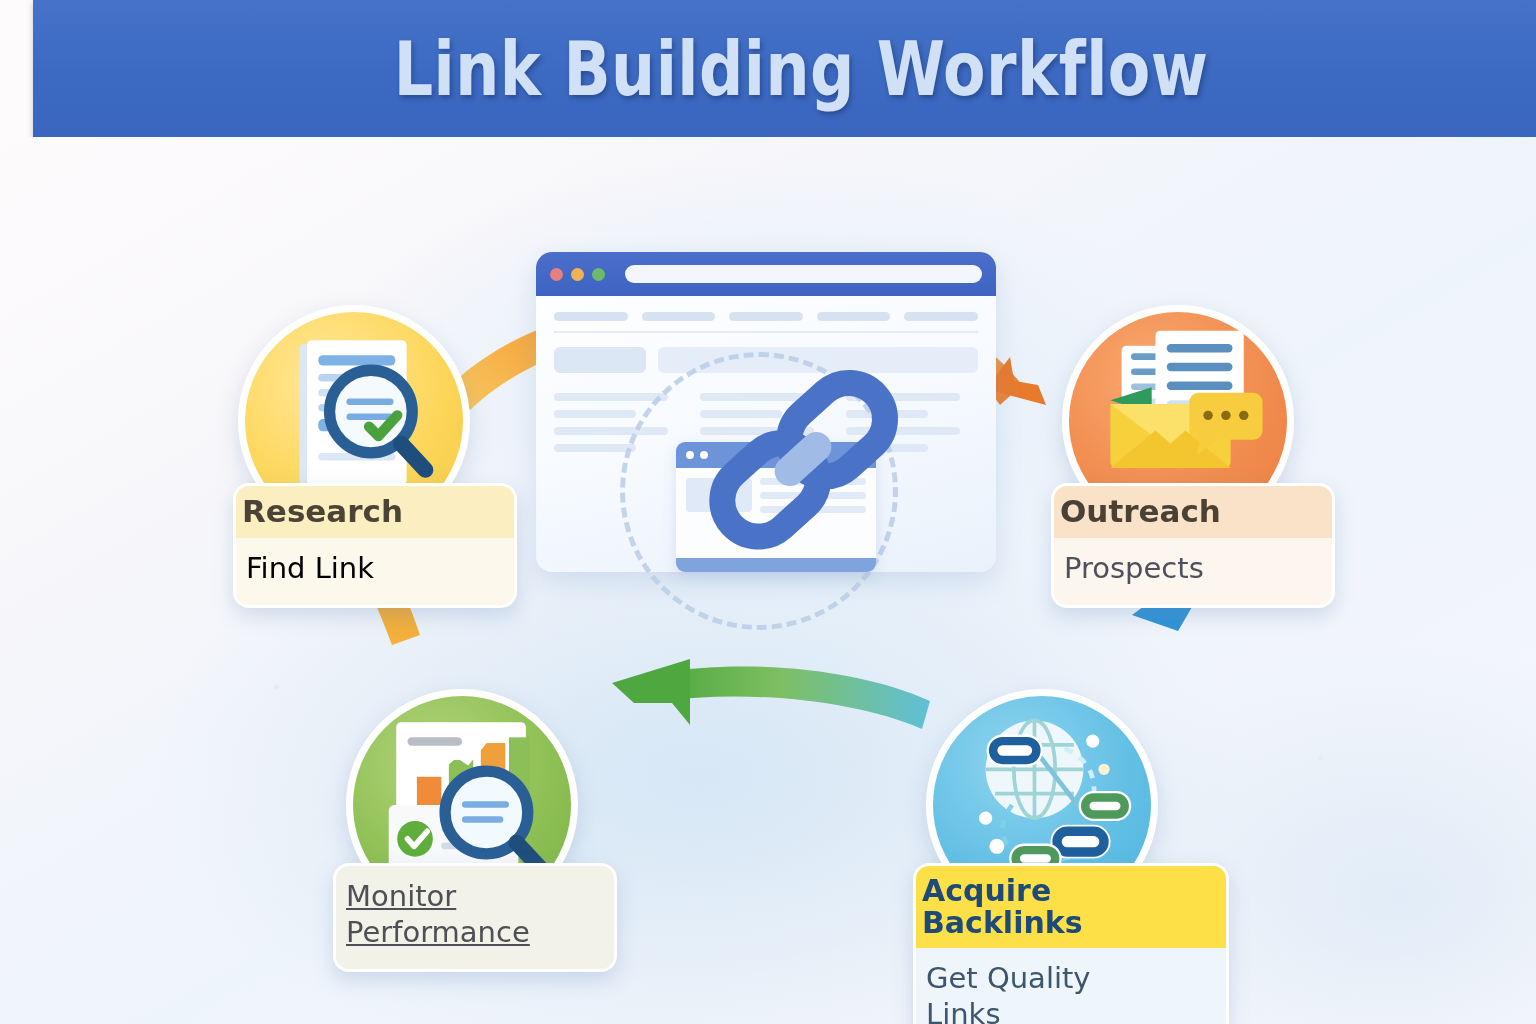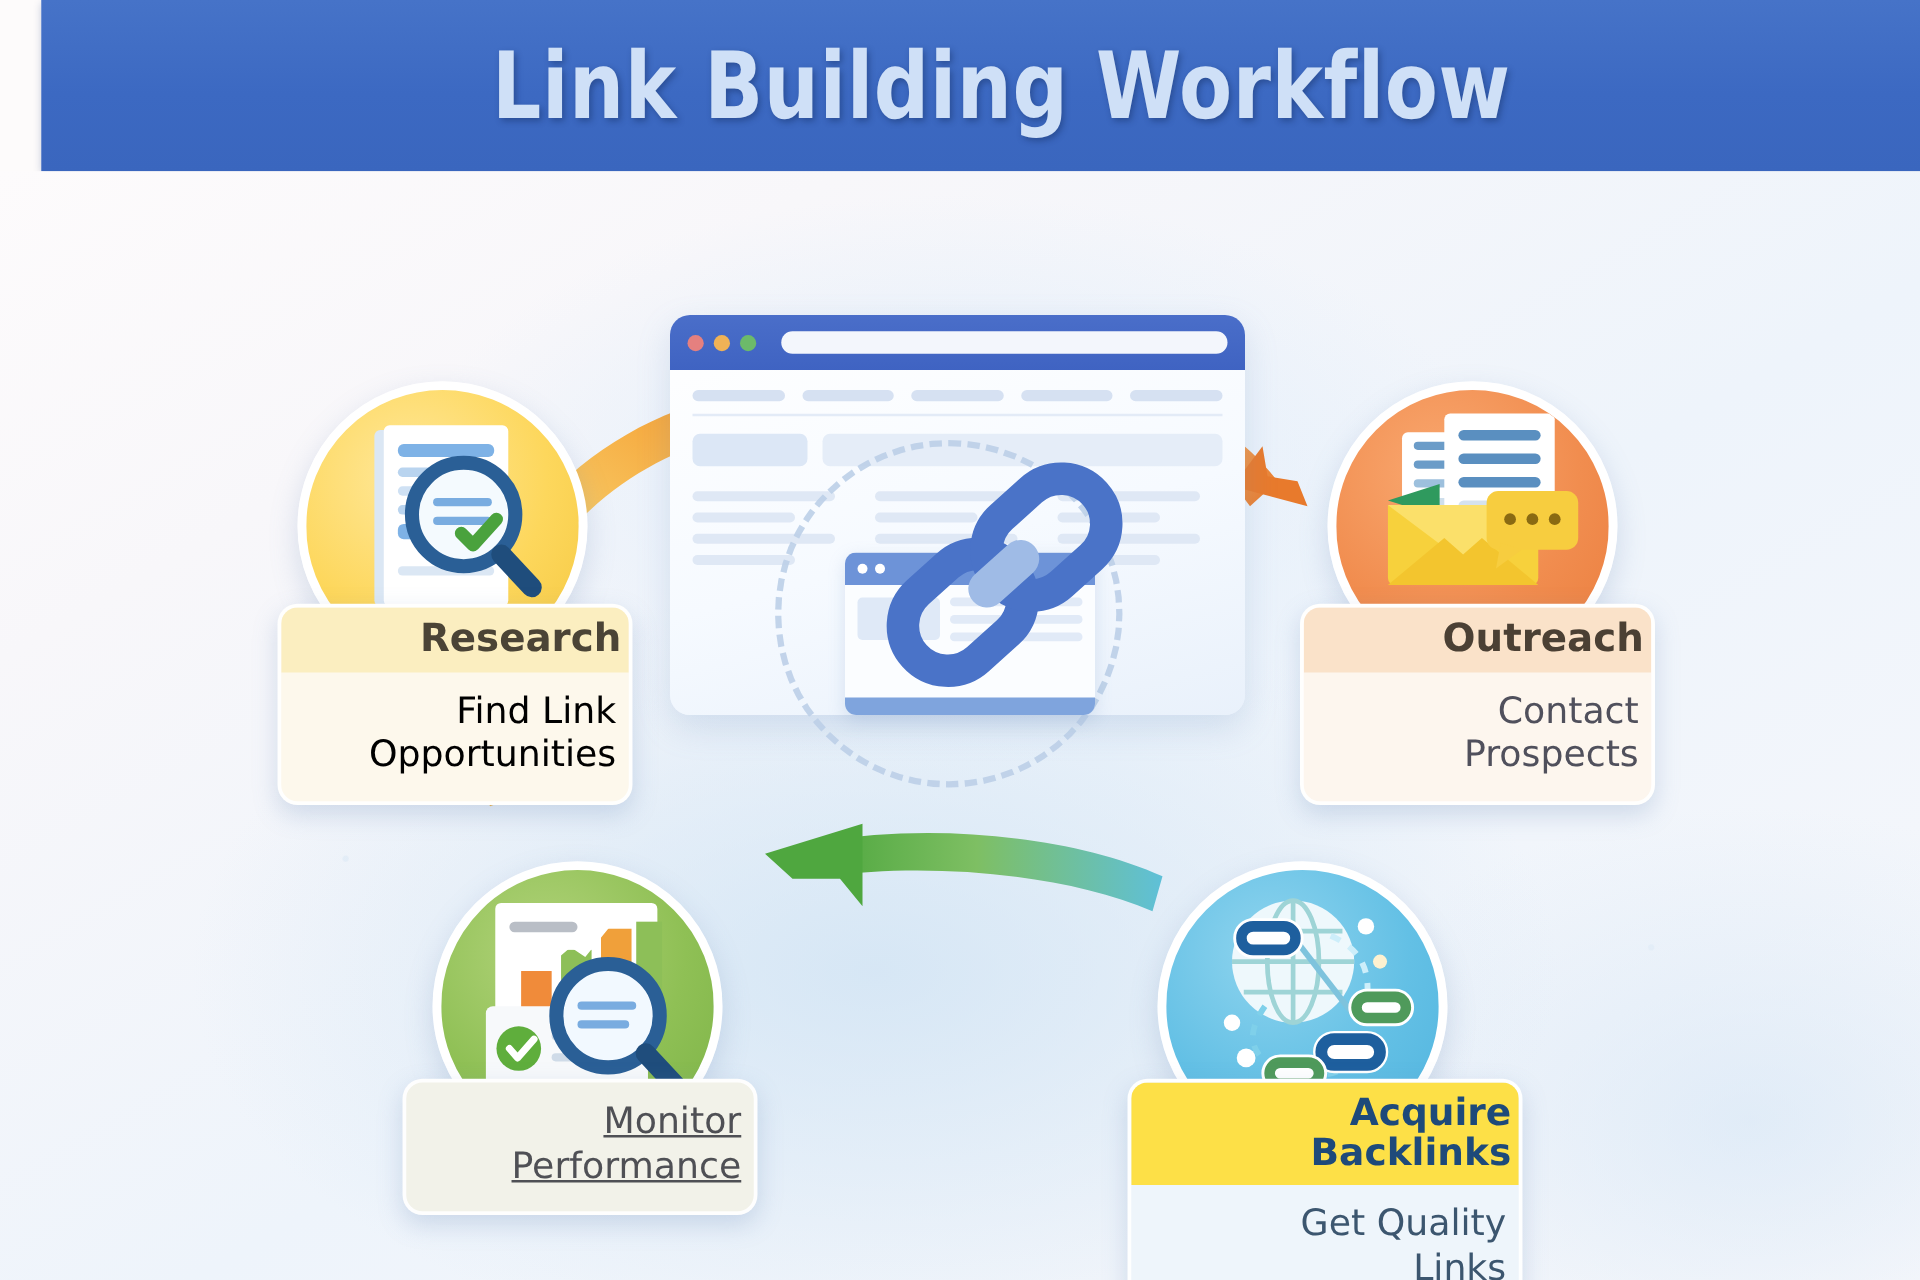--- a/index.html
+++ b/index.html
@@ -93,21 +93,22 @@
   .circle{
     position:absolute;width:232px;height:232px;border-radius:50%;
     border:7px solid #fff;box-sizing:border-box;
     box-shadow:0 9px 22px rgba(110,140,185,.25);
     overflow:hidden;
   }
   .card{
     position:absolute;width:278px;border-radius:16px;overflow:hidden;
     box-shadow:0 8px 20px rgba(110,140,185,.26);
     border:3px solid rgba(255,255,255,.92);
-    text-align:right;
+    text-align:left;
+    margin-left:11px;
   }
   .card .ttl{
     font-size:31px;font-weight:700;padding:9px 6px 10px;line-height:1.05;
     font-family:"DejaVu Sans","Liberation Sans",sans-serif;
   }
   .card .sub{
     font-size:29px;line-height:1.23;padding:13px 10px 19px;
     font-family:"DejaVu Sans","Liberation Sans",sans-serif;
   }
 
@@ -301,21 +302,20 @@
           <rect x="108" y="92" width="50" height="7" rx="3.5" fill="#79ace0"></rect>
           <rect x="108" y="108" width="50" height="7" rx="3.5" fill="#79ace0"></rect>
           <path d="M132 122 l10 10 l20 -22" fill="none" stroke="#4aa23d" stroke-width="11" stroke-linecap="round" stroke-linejoin="round"></path>
           <line x1="166" y1="140" x2="192" y2="168" stroke="#1f4d7c" stroke-width="17" stroke-linecap="round"></line>
         </svg>
       </div>
       <div class="card">
         <div class="ttl">Research</div>
         <div class="sub">
           <div>Find Link</div>
-          <div>Opportunities</div>
         </div>
       </div>
     </div>
 
     <div class="node" id="n-outreach">
       <div class="circle">
         <svg viewBox="0 0 232 232" width="218" height="218">
           <rect x="56" y="36" width="76" height="104" rx="5" fill="#ffffff"></rect>
           <rect x="66" y="44" width="54" height="7" rx="3.5" fill="#6b9cc8"></rect>
           <rect x="66" y="60" width="54" height="7" rx="3.5" fill="#6b9cc8"></rect>
@@ -333,21 +333,20 @@
           <rect x="128" y="86" width="78" height="50" rx="10" fill="#f7cd3f"></rect>
           <path d="M140 130 l-4 22 l22 -16 Z" fill="#f7cd3f"></path>
           <circle cx="148" cy="110" r="5" fill="#8a6a12"></circle>
             <circle cx="167" cy="110" r="5" fill="#8a6a12"></circle>
             <circle cx="186" cy="110" r="5" fill="#8a6a12"></circle>
         </svg>
       </div>
       <div class="card">
         <div class="ttl">Outreach</div>
         <div class="sub">
-          <div>Contact</div>
           <div>Prospects</div>
         </div>
       </div>
     </div>
 
     <div class="node" id="n-track">
       <div class="circle">
         <svg viewBox="0 0 232 232" width="218" height="218">
           <rect x="46" y="28" width="138" height="108" rx="5" fill="#ffffff"></rect>
           <rect x="58" y="44" width="58" height="9" rx="4.5" fill="#b9bec6"></rect>

